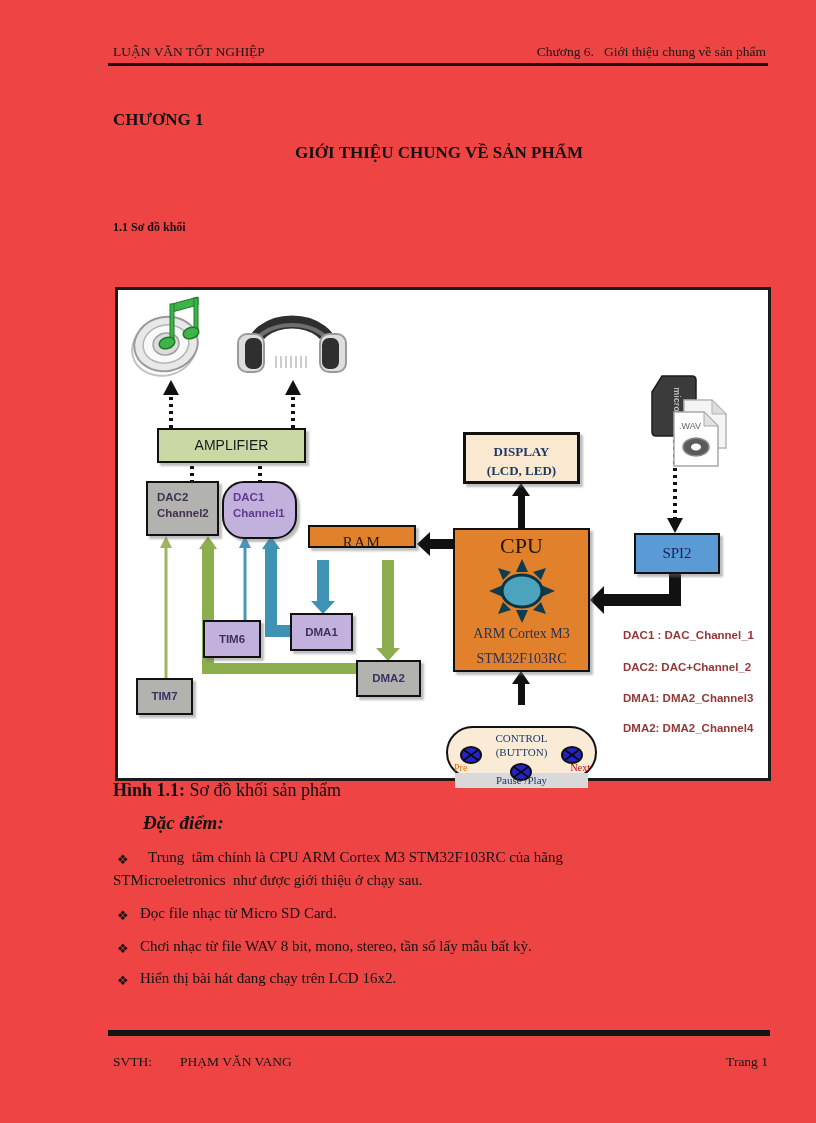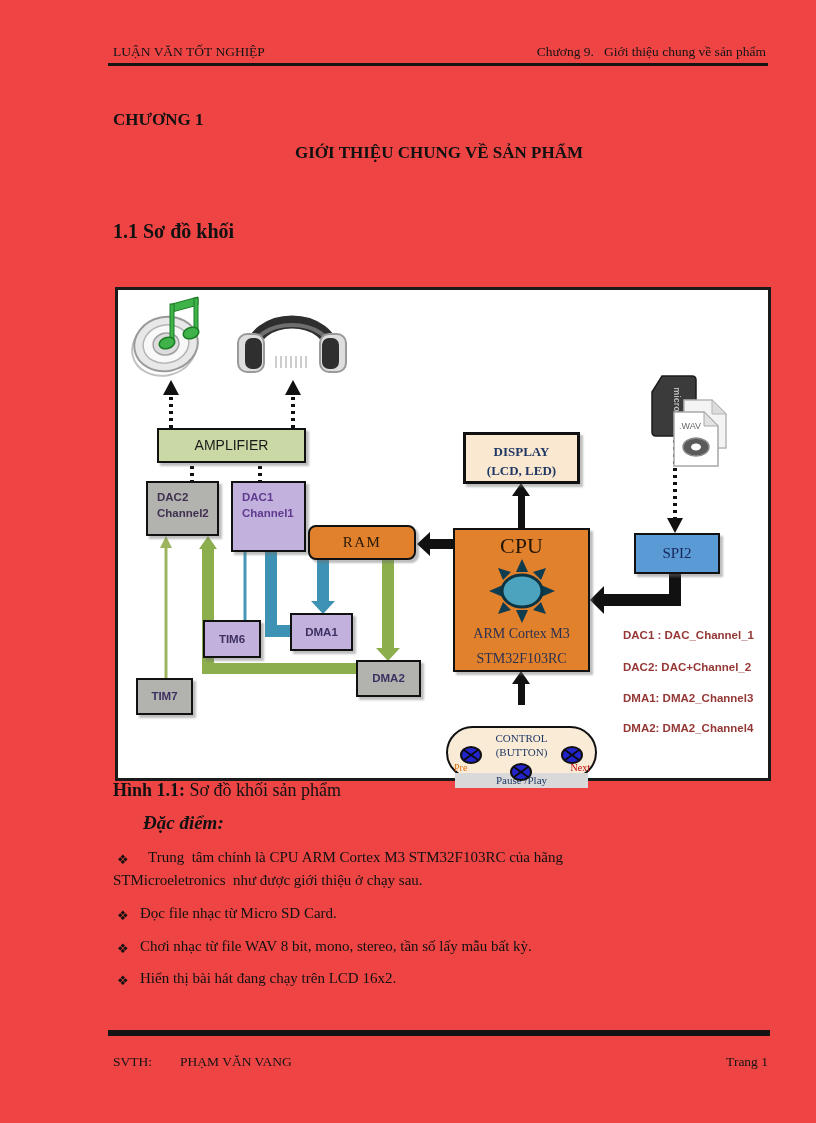--- a/index.html
+++ b/index.html
@@ -8,21 +8,21 @@
   .abs{position:absolute;}
   .pre{white-space:pre;}
   
   .hdr-txt{font-size:13.5px;color:#141414;}
   .hdr-rule{background:#141414;height:3px;}
   .foot-rule{background:#141414;height:6px;}
   .foot-txt{font-size:13.5px;color:#141414;}
   
   .chapter{font-size:17px;font-weight:bold;}
   .doc-title{font-size:17px;font-weight:bold;text-align:center;}
-  .sec-head{font-size:20px;font-weight:bold;}
+  .sec-head{font-size:12px;font-weight:bold;}
   .caption{font-size:18px;}
   .caption b{font-weight:bold;}
   .feat-head{font-size:19px;font-weight:bold;font-style:italic;}
   .bullet-char{font-family:"DejaVu Sans",sans-serif;font-size:13px;}
   .bullet-txt{font-size:15px;white-space:pre;}
   
   .frame{border:3px solid #1a1a1a;background:#fff;}
   .blk{position:absolute;box-sizing:border-box;border:2px solid #111;
        font-family:"Liberation Sans",sans-serif;text-align:center;
        box-shadow:3px 3px 2px rgba(110,110,110,.45);}
@@ -47,21 +47,21 @@
           color:#953735;white-space:pre;}
   .ctrl-t{font-size:11px;color:#1F3864;text-align:center;font-family:"Liberation Serif",serif;}
   .ctrl-strip{background:#d9d9d9;}
 </style>
 </head>
 <body>
 
 <div class="page">
 
   <span class="abs hdr-txt" style="left:113px;top:44px;">LUẬN VĂN TỐT NGHIỆP</span>
-  <span class="abs hdr-txt pre" style="right:50px;top:44px;">Chương 9.   Giới thiệu chung về sản phẩm</span>
+  <span class="abs hdr-txt pre" style="right:50px;top:44px;">Chương 6.   Giới thiệu chung về sản phẩm</span>
   <div class="abs hdr-rule" style="left:108px;top:63px;width:660px;"></div>
 
   <div class="abs chapter" style="left:113px;top:110px;">CHƯƠNG 1</div>
   <div class="abs doc-title" style="left:113px;top:143px;width:652px;">GIỚI THIỆU CHUNG VỀ SẢN PHẨM</div>
   <div class="abs sec-head" style="left:113px;top:220px;">1.1 Sơ đồ khối</div>
 
   <div class="abs frame" style="left:115px;top:287px;width:650px;height:488px;">
 
     <svg class="abs" style="left:0;top:0;" width="650" height="488" viewBox="0 0 650 488">
 
@@ -161,26 +161,26 @@
       <ellipse cx="28" cy="49" rx="5" ry="3.5" fill="#ffffff"></ellipse>
     </svg>
 
     <div class="blk amp" style="left:39px;top:138px;width:149px;height:35px;">AMPLIFIER</div>
 
     <div class="blk gray lbl2 dac2c" style="left:28px;top:191px;width:73px;height:55px;">
       <div>DAC2</div>
       <div>Channel2</div>
     </div>
 
-    <div class="blk purple lbl2 dac1c" style="left:113px;top:191px;width:75px;height:71px;">
+    <div class="blk purple lbl2 dac1c" style="left:104px;top:191px;width:75px;height:58px;border-radius:22px;">
       <div>DAC1</div>
       <div>Channel1</div>
     </div>
 
-    <div class="blk orange serifblk ram-t" style="left:190px;top:235px;width:108px;height:35px;border-radius:8px;">RAM</div>
+    <div class="blk orange serifblk ram-t" style="left:190px;top:235px;width:108px;height:23px;">RAM</div>
 
     <div class="blk cream serifblk disp-t" style="left:345px;top:142px;width:117px;height:52px;border-width:3px;">
       <div>DISPLAY</div>
       <div>(LCD, LED)</div>
     </div>
 
     <div class="blk orange serifblk" style="left:335px;top:238px;width:137px;height:144px;">
       <div class="cpu-t">CPU</div>
       <svg style="display:block;margin:1px auto 0;" width="78" height="64" viewBox="0 0 78 64">
         <g fill="#0f3c4e">

